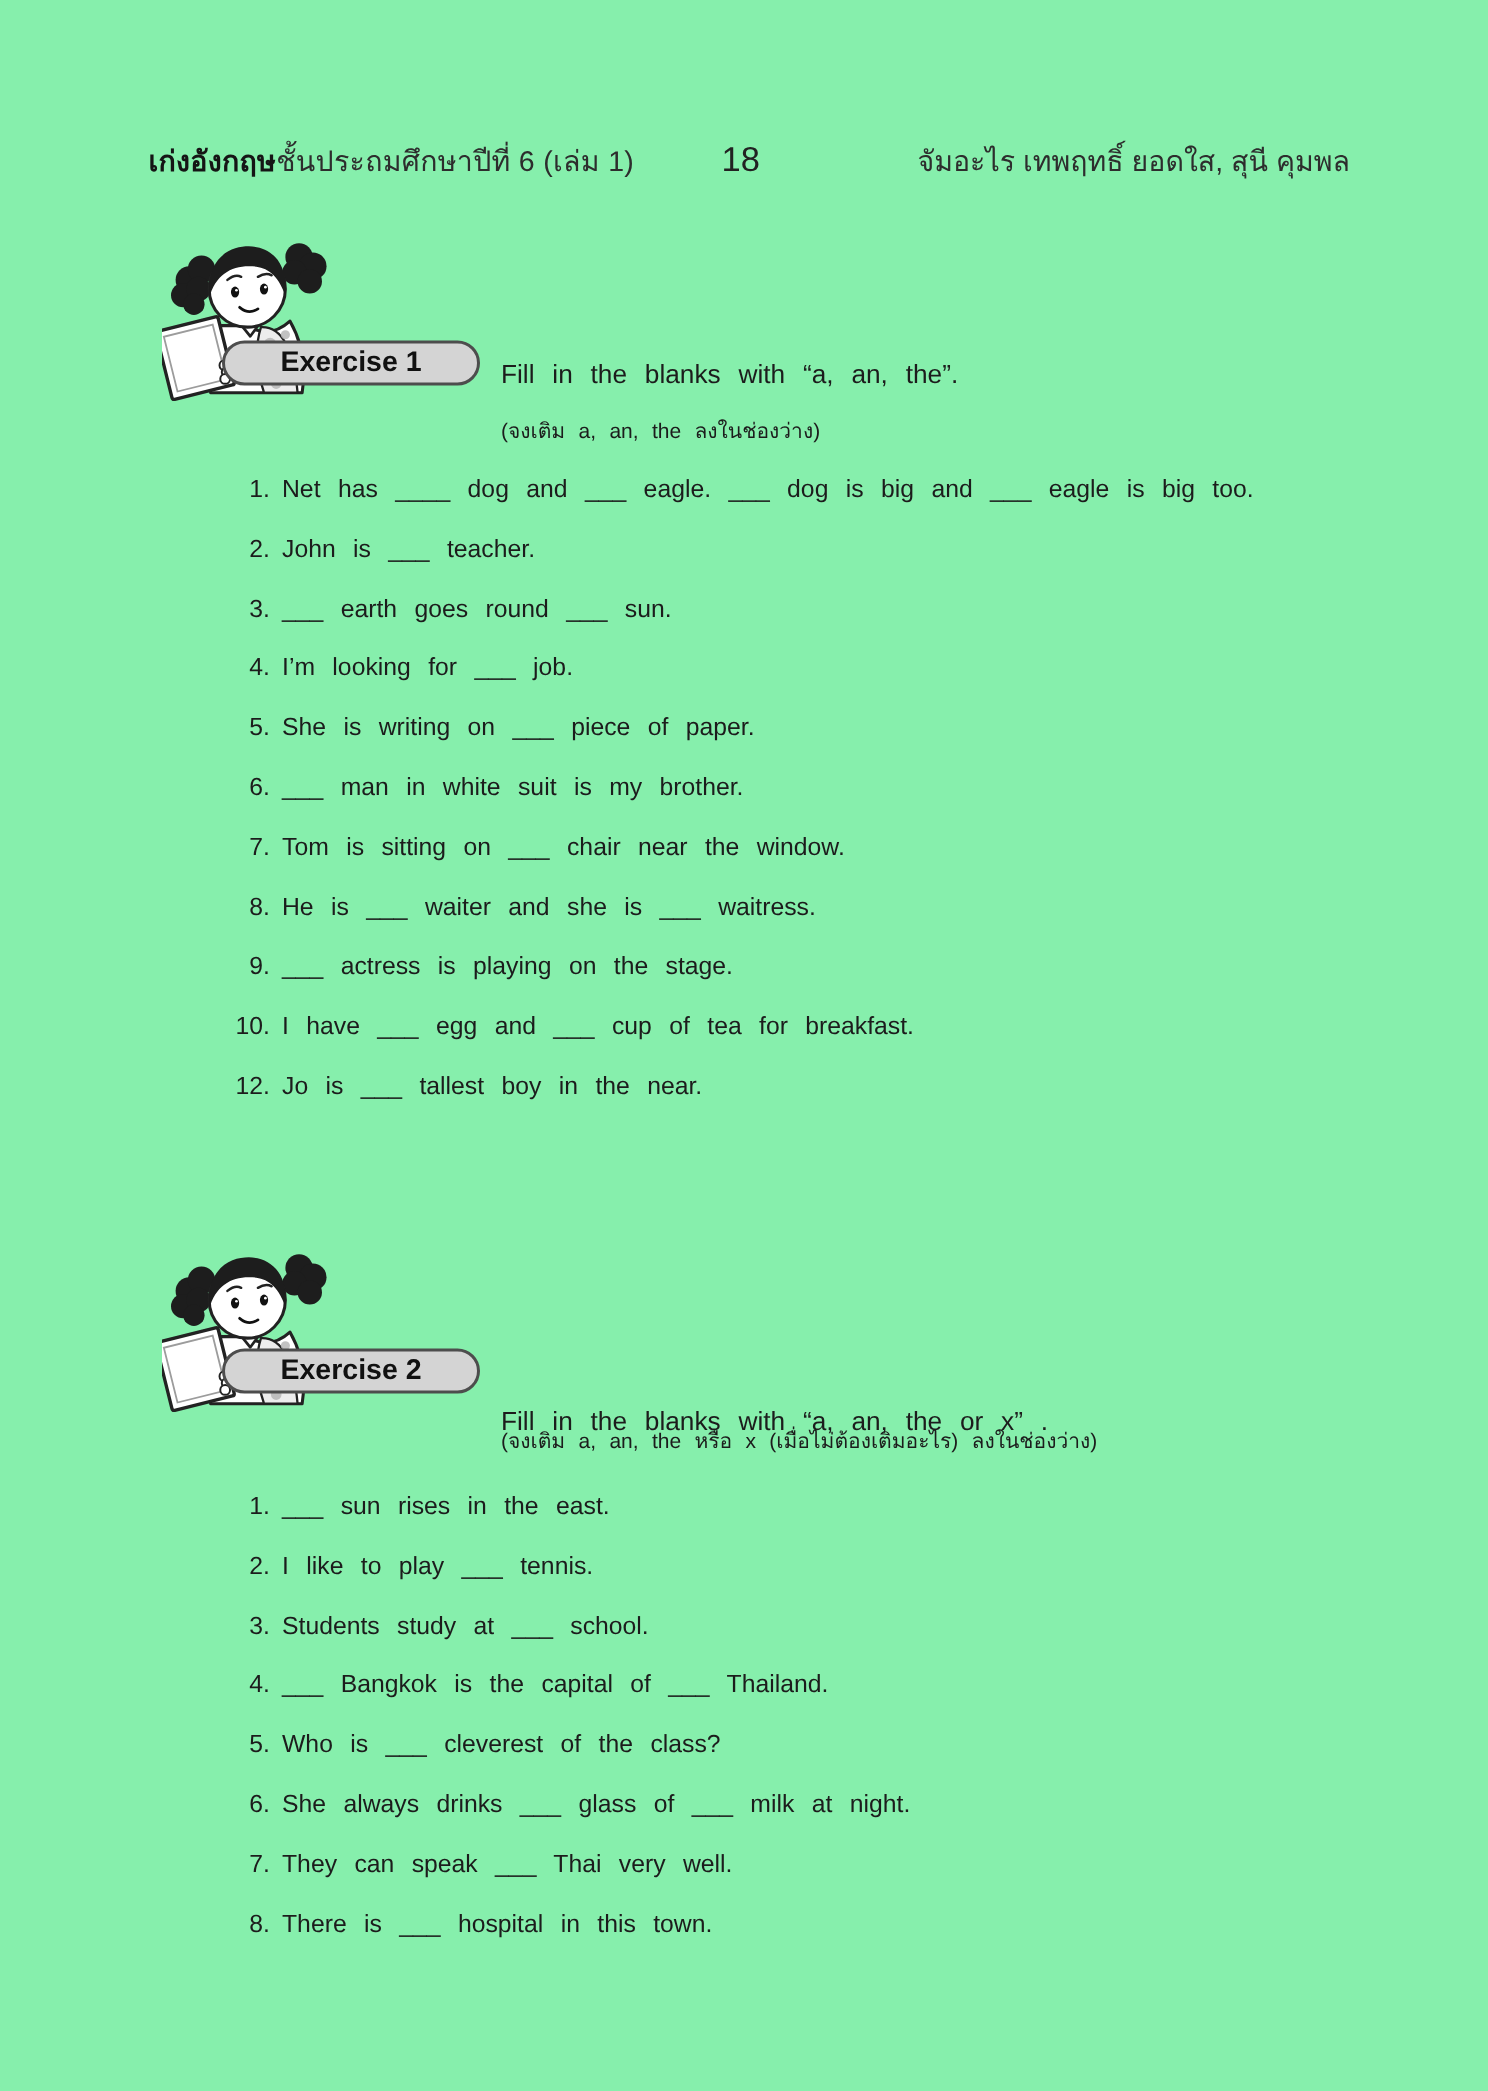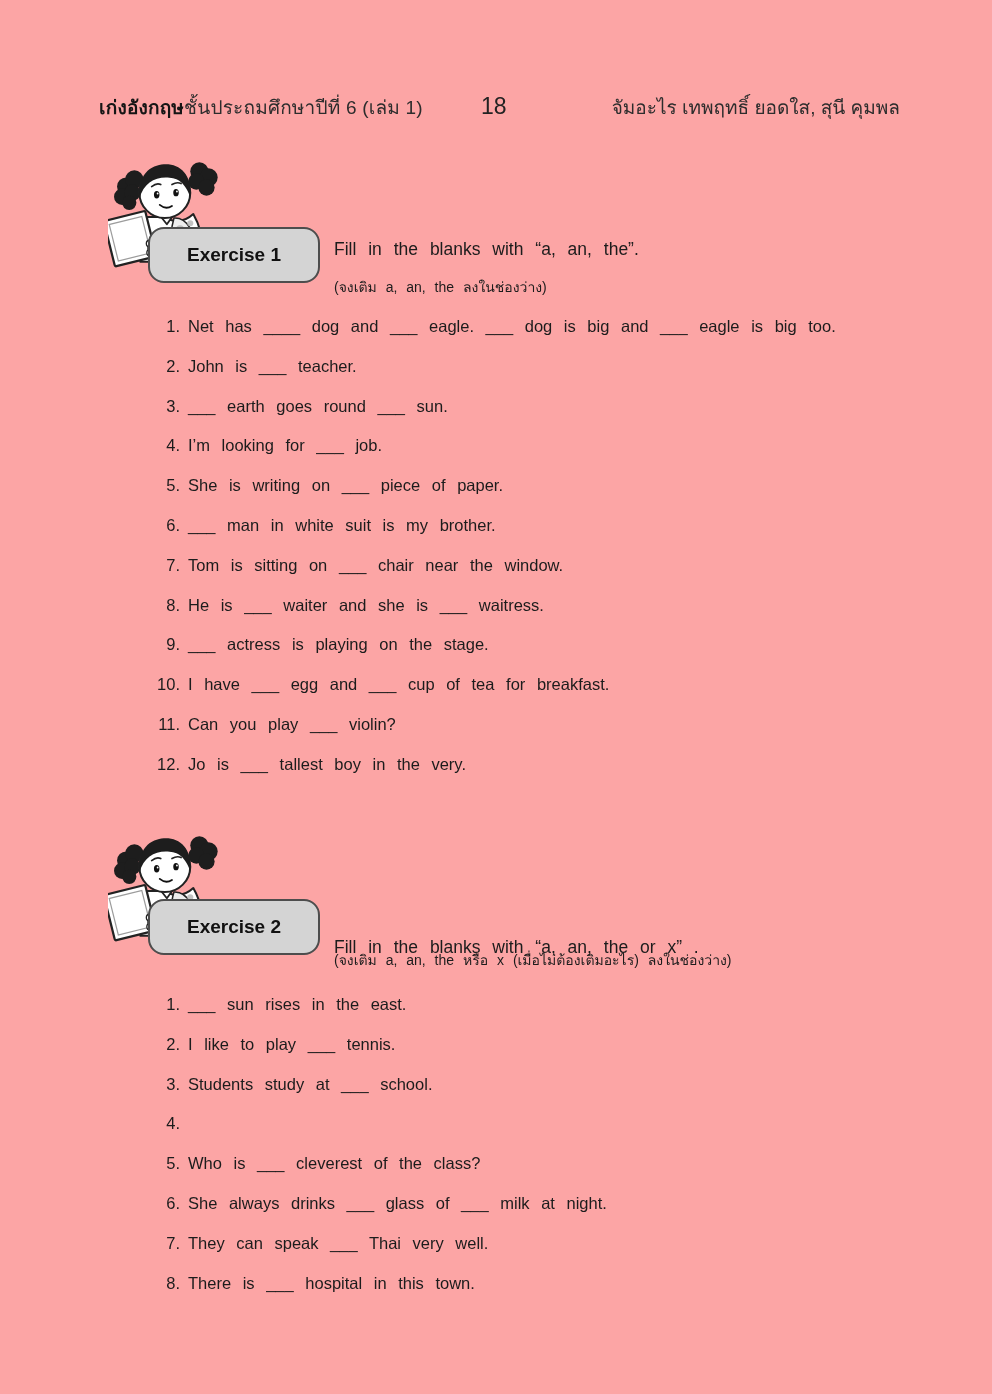--- a/index.html
+++ b/index.html
@@ -1,28 +1,28 @@
 <!DOCTYPE html>
 <html><head>
 <meta charset="utf-8">
 <style>
   html,body{margin:0;padding:0;background:#ffffff;}
   .page{
-    position:relative;width:992px;height:1394px;background:#fca5a5;overflow:hidden;
+    position:relative;width:992px;height:1394px;background:#86efac;overflow:hidden;
     font-family:"Liberation Sans","DejaVu Sans",sans-serif;color:#1c1c1c;
   }
   
   .header{position:absolute;top:92px;left:99px;right:92px;height:26px;font-size:19px;color:#2d2d2d;}
   .header-left{position:absolute;left:0;top:0;white-space:nowrap;letter-spacing:.2px;}
   .header-left .bold{font-weight:bold;color:#151515;}
   .header-page{position:absolute;left:382px;top:1px;font-size:23px;color:#222;}
   .header-right{position:absolute;right:0;top:0;white-space:nowrap;}
   
   .ex-btn{
-    position:absolute;left:148px;width:172px;height:56px;background:#d4d4d4;
+    position:absolute;left:148px;width:172px;height:30px;background:#d4d4d4;
     border:2.5px solid #4d4d4d;border-radius:16px;box-sizing:border-box;
     display:flex;align-items:center;justify-content:center;
     font-weight:bold;font-size:19px;color:#111;z-index:5;
   }
   #ex1-btn{top:227px;}
   #ex2-btn{top:899px;}
   
   .instr-en{position:absolute;left:334px;font-size:17.5px;word-spacing:7px;white-space:nowrap;}
   .instr-th{position:absolute;left:334px;font-size:14px;word-spacing:5px;white-space:nowrap;}
   #ex1-en{top:239px;} #ex1-th{top:276px;}
@@ -149,26 +149,22 @@
         </div>
         <div class="item-row">
           <span class="item-num">9.</span>
           <span class="item-text">___ actress is playing on the stage.</span>
         </div>
         <div class="item-row">
           <span class="item-num">10.</span>
           <span class="item-text">I have ___ egg and ___ cup of tea for breakfast.</span>
         </div>
         <div class="item-row">
-          <span class="item-num">11.</span>
-          <span class="item-text">Can you play ___ violin?</span>
-        </div>
-        <div class="item-row">
           <span class="item-num">12.</span>
-          <span class="item-text">Jo is ___ tallest boy in the very.</span>
+          <span class="item-text">Jo is ___ tallest boy in the near.</span>
         </div>
       </div>
   </div>
 
   <div>
     <svg class="girl" id="girl-2">
         <use href="#girl-symbol"></use>
       </svg>
     <div class="ex-btn" id="ex2-btn">Exercise 2</div>
     <div class="instr-en" id="ex2-en">Fill in the blanks with “a, an, the or x” .</div>
@@ -181,20 +177,21 @@
         <div class="item-row">
           <span class="item-num">2.</span>
           <span class="item-text">I like to play ___ tennis.</span>
         </div>
         <div class="item-row">
           <span class="item-num">3.</span>
           <span class="item-text">Students study at ___ school.</span>
         </div>
         <div class="item-row">
           <span class="item-num">4.</span>
+          <span class="item-text">___ Bangkok is the capital of ___ Thailand.</span>
         </div>
         <div class="item-row">
           <span class="item-num">5.</span>
           <span class="item-text">Who is ___ cleverest of the class?</span>
         </div>
         <div class="item-row">
           <span class="item-num">6.</span>
           <span class="item-text">She always drinks ___ glass of ___ milk at night.</span>
         </div>
         <div class="item-row">

